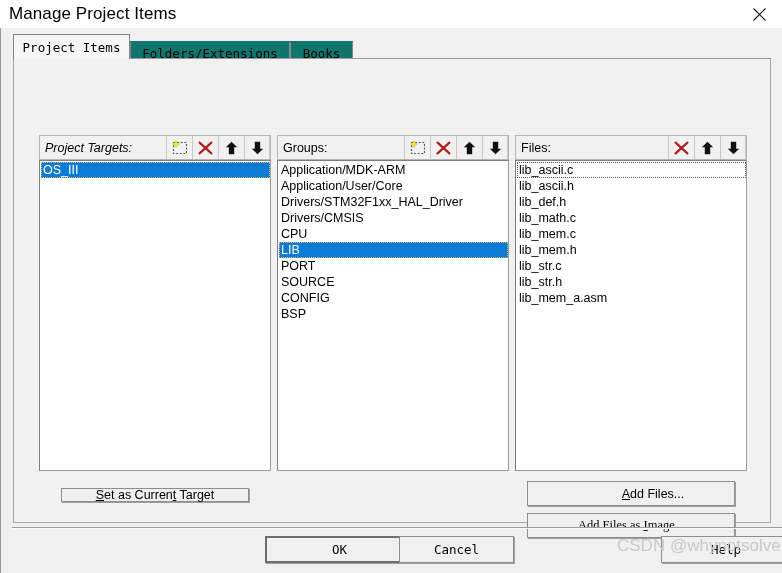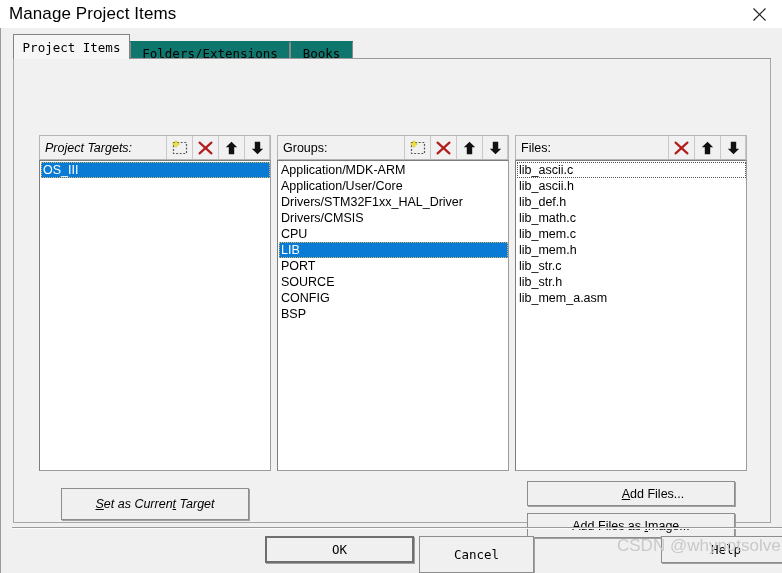--- a/index.html
+++ b/index.html
@@ -357,40 +357,40 @@
         <div class="li">lib_ascii.h</div>
         <div class="li">lib_def.h</div>
         <div class="li">lib_math.c</div>
         <div class="li">lib_mem.c</div>
         <div class="li">lib_mem.h</div>
         <div class="li">lib_str.c</div>
         <div class="li">lib_str.h</div>
         <div class="li">lib_mem_a.asm</div>
       </div>
 
-      <div class="pbtn" style="left:47px; top:429px; width:188px; height:32px;font-style:italic;">
+      <div class="pbtn" style="left:47px; top:429px; width:188px; height:14px;">
         <span><span class="ul">S</span>et as Curren<span class="ul">t</span> Target</span>
       </div>
 
       <div class="pbtn" style="left:513px; top:422px; width:208px; height:25px;padding-left:44px;">
         <span><span class="ul">A</span>dd Files...</span>
       </div>
 
-      <div class="pbtn" style="left:513px; top:454px; width:208px; height:25px;">
+      <div class="pbtn" style="left:513px; top:454px; width:208px; height:25px;font-family:Liberation Serif, serif;">
         <span>Add Files as <span class="ul">I</span>mage...</span>
       </div>
 
     </div>
 
     <div id="sep"></div>
 
     <div class="pbtn mono default" style="left:264px; top:508px; width:149px; height:27px;">
       <span>OK</span>
     </div>
-    <div class="pbtn mono" style="left:418px; top:508px; width:115px; height:37px;">
+    <div class="pbtn mono" style="left:398px; top:508px; width:115px; height:27px;">
       <span>Cancel</span>
     </div>
     <div class="pbtn mono" style="left:660px; top:508px; width:130px; height:27px;">
       <span>Help</span>
     </div>
 
   </div>
 
   <div id="watermark">CSDN @whynotsolve</div>
 

